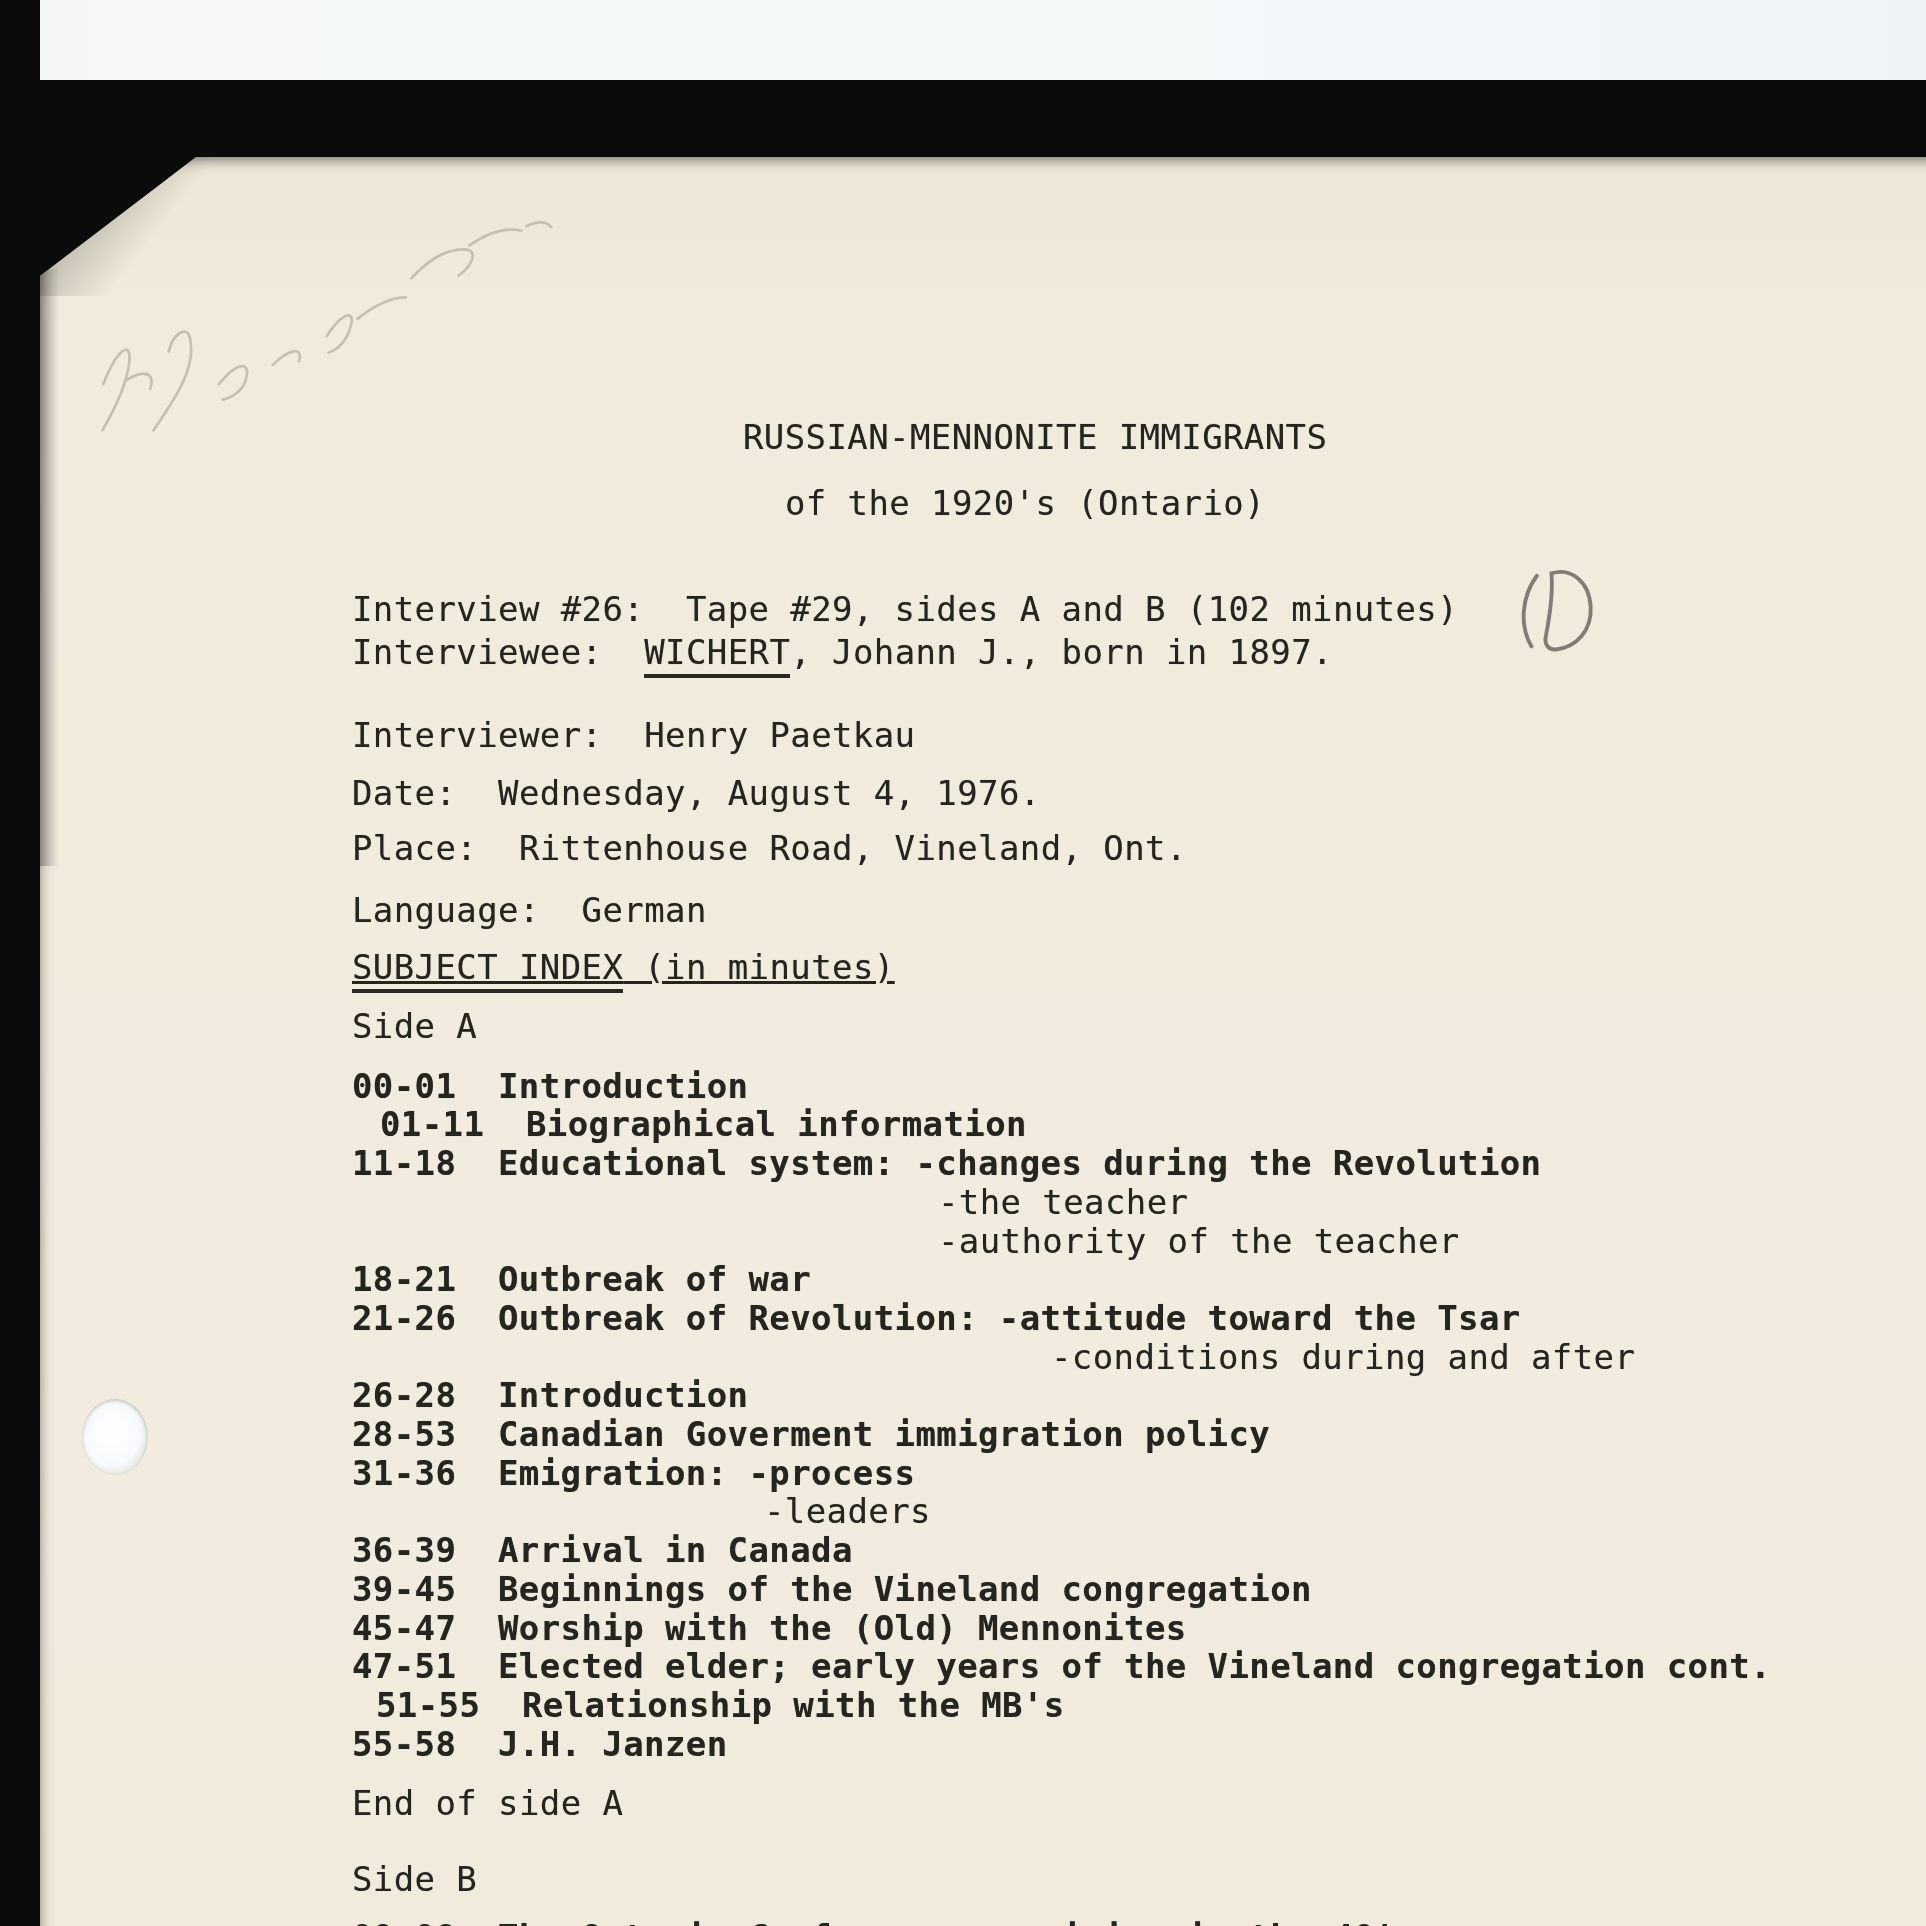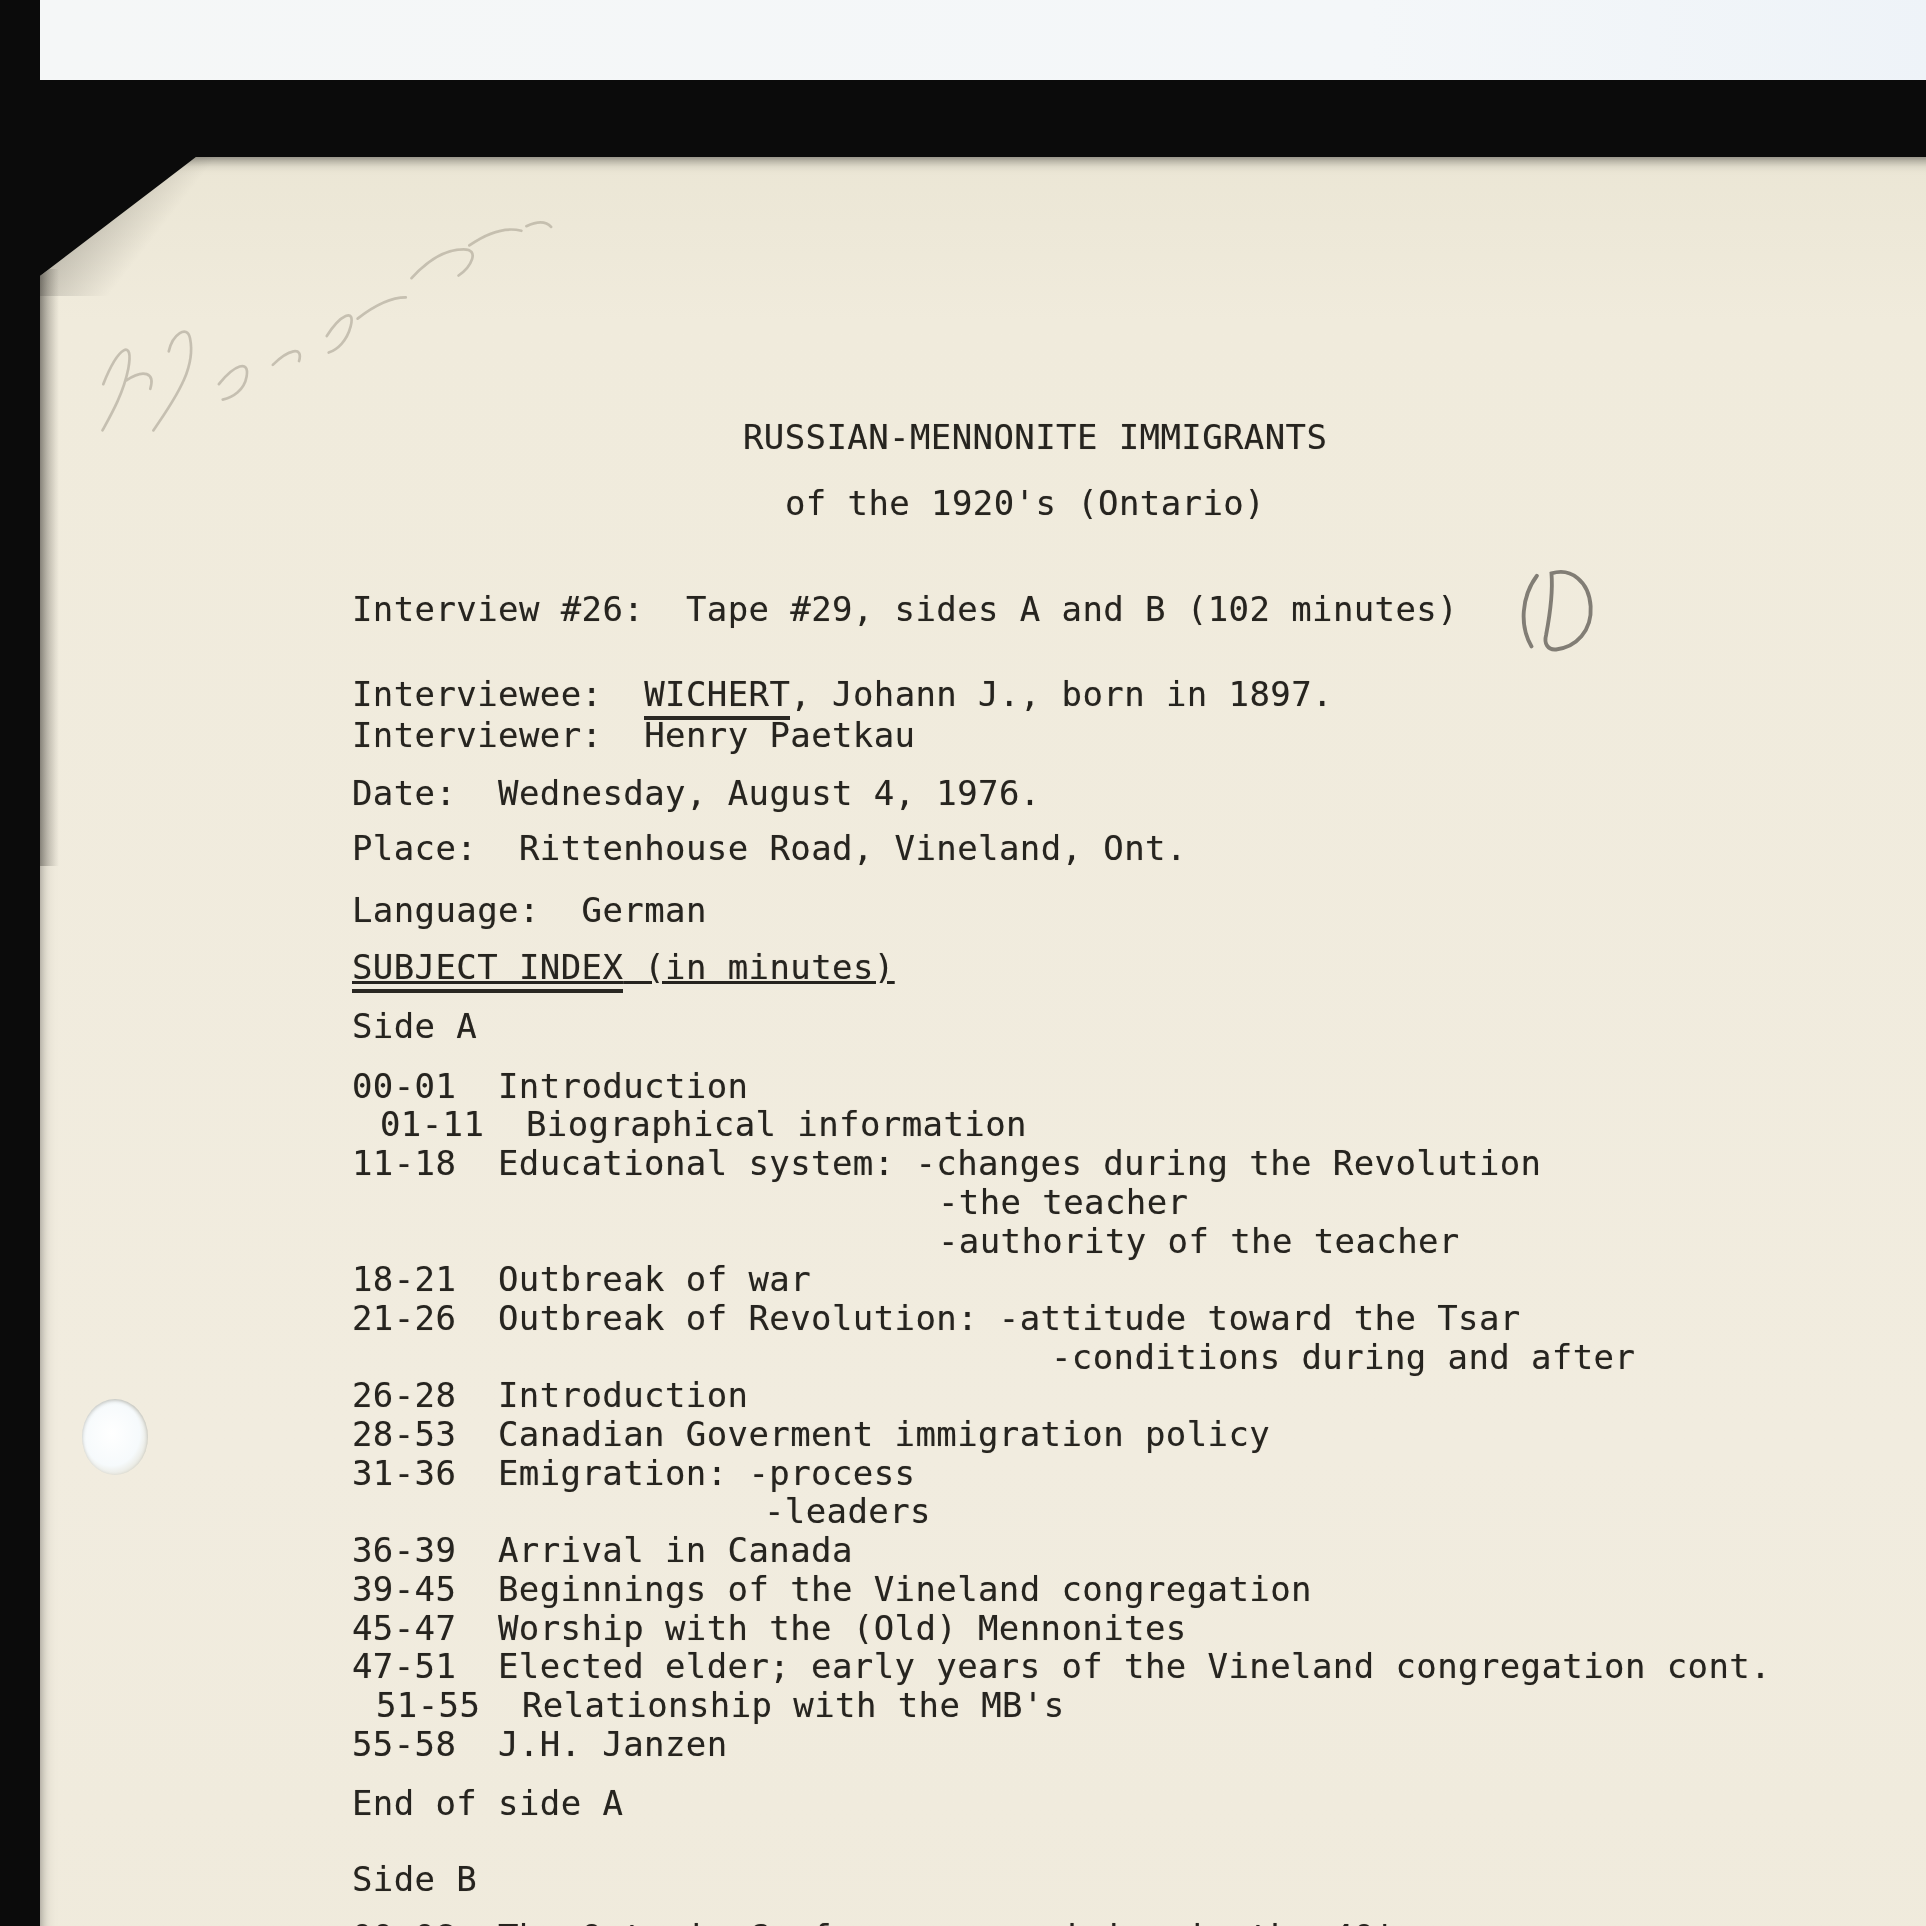--- a/index.html
+++ b/index.html
@@ -18,21 +18,21 @@
          background:linear-gradient(128deg, rgba(35,33,30,.55) 0%, rgba(35,33,30,.22) 32%, rgba(35,33,30,0) 62%);}
   .edge-smudge{position:absolute;left:0;top:112px;width:18.5px;height:597px;
          background:linear-gradient(90deg, rgba(55,52,46,.38), rgba(55,52,46,0));}
   
   .hole{position:absolute;width:66px;height:76px;border-radius:50%;
         background:radial-gradient(ellipse at 45% 45%, #ffffff 0%, #f6fafc 55%, #e4e2d6 78%, rgba(160,152,132,.55) 100%);
         box-shadow:0 1.5px 3.9px rgba(90,85,70,.35) inset;}
   
   .line{position:absolute;white-space:pre;font-size:34px;letter-spacing:0.4px;color:#26241f;
         text-shadow:0 0 0.8px rgba(40,38,33,.38);}
-  .row{left:312px;}
+  .row{left:312px;font-weight:bold;}
   .row .desc{position:absolute;left:146px;top:0;white-space:pre;}
   .u{border-bottom:4.6px solid #2a2823;padding-bottom:1.5px;}
   
   .pencil{position:absolute;opacity:.8;}
 </style>
 </head>
 <body>
 
 <div id="scan">
 
@@ -60,21 +60,21 @@
 
     <div class="line" style="left:312px;top:432px;">Interview #26:  Tape #29, sides A and B (102 minutes)</div>
 
     <svg class="pencil" style="left:1473px;top:408px;" width="100" height="96" viewBox="0 0 260 250">
       <g fill="none" stroke="#4e4a45" stroke-width="10" stroke-linecap="round" opacity="0.85">
         <path d="M62,28 C22,82 16,158 48,212"></path>
         <path d="M100,22 C150,6 198,42 202,108 C206,172 164,214 112,220 C90,222 80,204 86,182 C94,140 104,70 100,22 Z"></path>
       </g>
     </svg>
 
-    <div class="line" style="left:312px;top:517px;"><span>Interviewee:  </span><span class="u">WICHERT</span><span>, Johann J., born in 1897.</span></div>
+    <div class="line" style="left:312px;top:475px;"><span>Interviewee:  </span><span class="u">WICHERT</span><span>, Johann J., born in 1897.</span></div>
 
     <div class="line" style="left:312px;top:558px;">Interviewer:  Henry Paetkau</div>
     <div class="line" style="left:312px;top:616px;">Date:  Wednesday, August 4, 1976.</div>
     <div class="line" style="left:312px;top:671px;">Place:  Rittenhouse Road, Vineland, Ont.</div>
     <div class="line" style="left:312px;top:733px;">Language:  German</div>
 
     <div class="line" style="left:312px;top:790px;text-decoration:underline;"><span class="u">SUBJECT INDEX</span><span> (in minutes)</span></div>
 
     <div class="line" style="left:312px;top:849px;">Side A</div>
 

